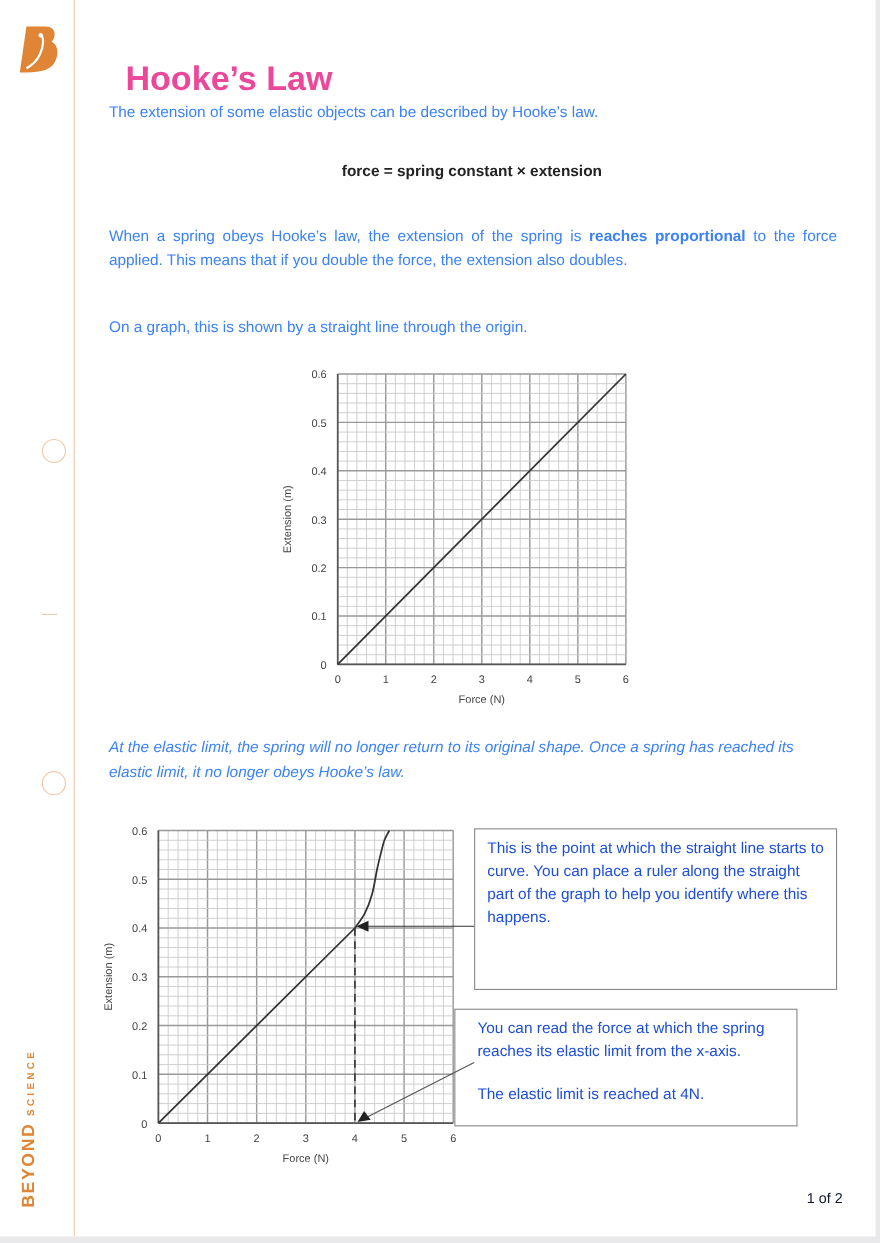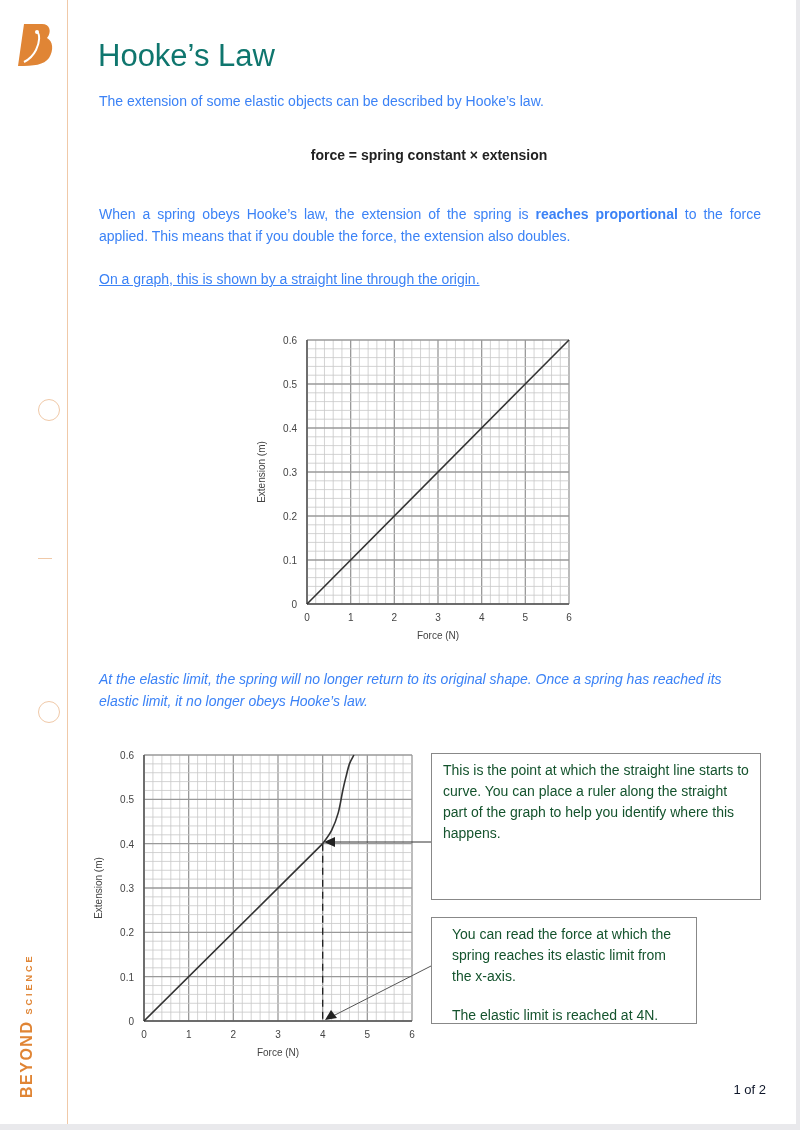--- a/index.html
+++ b/index.html
@@ -7,25 +7,25 @@
          font-family:"Liberation Sans", sans-serif; color:#333; }
   .page { position:absolute; left:0; top:0; width:796px; height:1124px; background:#fff; }
   .margin-line { position:absolute; left:67px; top:0; width:1px; height:1124px; background:#f0c9a8; }
   .logo { position:absolute; left:16px; top:22px; width:38px; height:46px; }
   .hole { position:absolute; left:38px; width:22px; height:22px; border:1.3px solid #f0c9a8; border-radius:50%; box-sizing:border-box; }
   .tick { position:absolute; left:38px; top:558px; width:14px; height:1px; background:#f0c9a8; }
   .brand { position:absolute; left:18px; top:1098px; transform-origin:0 0; transform:rotate(-90deg);
            white-space:nowrap; color:#e08535; }
   .brand .b1 { font-weight:bold; font-size:16px; letter-spacing:1.5px; }
   .brand .b2 { font-weight:bold; font-size:9px; letter-spacing:3px; margin-left:6px; }
-  h1 { position:absolute; left:98px; top:38px; margin:0; font-weight:normal; font-size:31px; color:#0f766e; }
+  h1 { position:absolute; left:98px; top:38px; margin:16px; font-weight:bold; font-size:31px; color:#ec4899; }
   .p { position:absolute; left:99px; font-size:14px; line-height:22px; color:#3b82f6; }
   .formula { position:absolute; left:0; width:858px; top:147px; text-align:center; font-size:14px; font-weight:bold; color:#222; }
   .chart { position:absolute; }
-  .callout { position:absolute; border:1px solid #888; box-sizing:border-box; background:#fff; font-size:14px; line-height:21px; color:#14532d; padding:6px 10px 6px 11px; }
+  .callout { position:absolute; border:1px solid #888; box-sizing:border-box; background:#fff; font-size:14px; line-height:21px; color:#1d4ed8; padding:6px 10px 6px 11px; }
   .pagenum { position:absolute; right:30px; top:1082px; font-size:13px; color:#0f172a; }
   svg text { font-family:"Liberation Sans", sans-serif; }
 </style>
 </head>
 <body>
 
 <div class="page">
   <div class="margin-line"></div>
 
   <svg class="logo" viewBox="0 0 38 46">
@@ -43,21 +43,21 @@
   </div>
 
   <h1>Hooke’s Law</h1>
   <div class="p" style="top:90px; width:660px;">The extension of some elastic objects can be described by Hooke’s law.</div>
   <div class="formula">force = spring constant × extension</div>
 
   <div class="p" style="top:203px; width:662px; text-align:justify;">
     <span>When a spring obeys Hooke’s law, the extension of the spring is </span><b>reaches proportional</b><span> to the force applied. This means that if you double the force, the extension also doubles.</span>
   </div>
 
-  <div class="p" style="top:268px; width:660px;text-decoration:underline;">On a graph, this is shown by a straight line through the origin.</div>
+  <div class="p" style="top:286px; width:660px;">On a graph, this is shown by a straight line through the origin.</div>
 
   <svg class="chart" id="chart1" style="left:250px; top:330px;" width="330" height="320">
       <line x1="57" y1="10" x2="57" y2="274" stroke="#999" stroke-width="1.3"></line>
       <line x1="65.73333333333333" y1="10" x2="65.73333333333333" y2="274" stroke="#c8c8c8" stroke-width="0.8"></line>
       <line x1="74.46666666666667" y1="10" x2="74.46666666666667" y2="274" stroke="#c8c8c8" stroke-width="0.8"></line>
       <line x1="83.2" y1="10" x2="83.2" y2="274" stroke="#c8c8c8" stroke-width="0.8"></line>
       <line x1="91.93333333333334" y1="10" x2="91.93333333333334" y2="274" stroke="#c8c8c8" stroke-width="0.8"></line>
       <line x1="100.66666666666666" y1="10" x2="100.66666666666666" y2="274" stroke="#999" stroke-width="1.3"></line>
       <line x1="109.4" y1="10" x2="109.4" y2="274" stroke="#c8c8c8" stroke-width="0.8"></line>
       <line x1="118.13333333333333" y1="10" x2="118.13333333333333" y2="274" stroke="#c8c8c8" stroke-width="0.8"></line>
@@ -219,21 +219,21 @@
       <text x="44" y="14" font-size="10" fill="#444" text-anchor="end">0.6</text>
       <text x="188" y="311" font-size="10" fill="#444" text-anchor="middle">Force (N)</text>
       <text x="12" y="143" font-size="10" fill="#444" text-anchor="middle" transform="rotate(-90 12 143)">Extension (m)</text>
       <line x1="232.66666666666666" y1="98.66666666666666" x2="232.66666666666666" y2="276" stroke="#222" stroke-width="1.3" stroke-dasharray="7,5"></line>
       <path d="M54,276 L232.66666666666666,98.66666666666666 C234.15555555555557,96.44999999999999 238.99444444444447,90.53888888888889 241.60000000000002,85.36666666666667 C244.20555555555558,80.19444444444446 246.43888888888887,74.28333333333333 248.29999999999998,67.63333333333333 C250.1611111111111,60.98333333333333 251.50111111111113,51.37777777777778 252.76666666666668,45.46666666666667 C254.03222222222223,39.55555555555556 254.77666666666664,36.59999999999999 255.89333333333332,32.16666666666666 C257.01,27.733333333333324 258.12666666666667,22.561111111111117 259.46666666666664,18.866666666666674 C260.8066666666666,15.172222222222231 263.18888888888887,11.47777777777778 263.93333333333334,10" stroke="#333" stroke-width="1.6" fill="none"></path>
     </svg>
 
   <div class="callout" style="left:431px; top:753px; width:330px; height:147px;">
     <div>This is the point at which the straight line starts to curve. You can place a ruler along the straight part of the graph to help you identify where this happens.</div>
   </div>
-  <div class="callout" style="left:431px; top:917px; width:266px; height:107px;padding-left:20px;">
+  <div class="callout" style="left:413px; top:917px; width:312px; height:107px;padding-left:20px;">
     <div>You can read the force at which the spring reaches its elastic limit from the x-axis.</div>
     <div style="margin-top:18px">The elastic limit is reached at 4N.</div>
   </div>
 
   <svg style="position:absolute; left:0; top:0;" width="800" height="1130" pointer-events="none">
     <line x1="431" y1="842" x2="331" y2="842" stroke="#333" stroke-width="1"></line>
     <polygon points="324,842 335,837 335,847" fill="#222"></polygon>
     <line x1="431" y1="966" x2="333" y2="1016" stroke="#555" stroke-width="1"></line>
     <polygon points="325,1020 331,1010 337,1018" fill="#222"></polygon>
   </svg>

